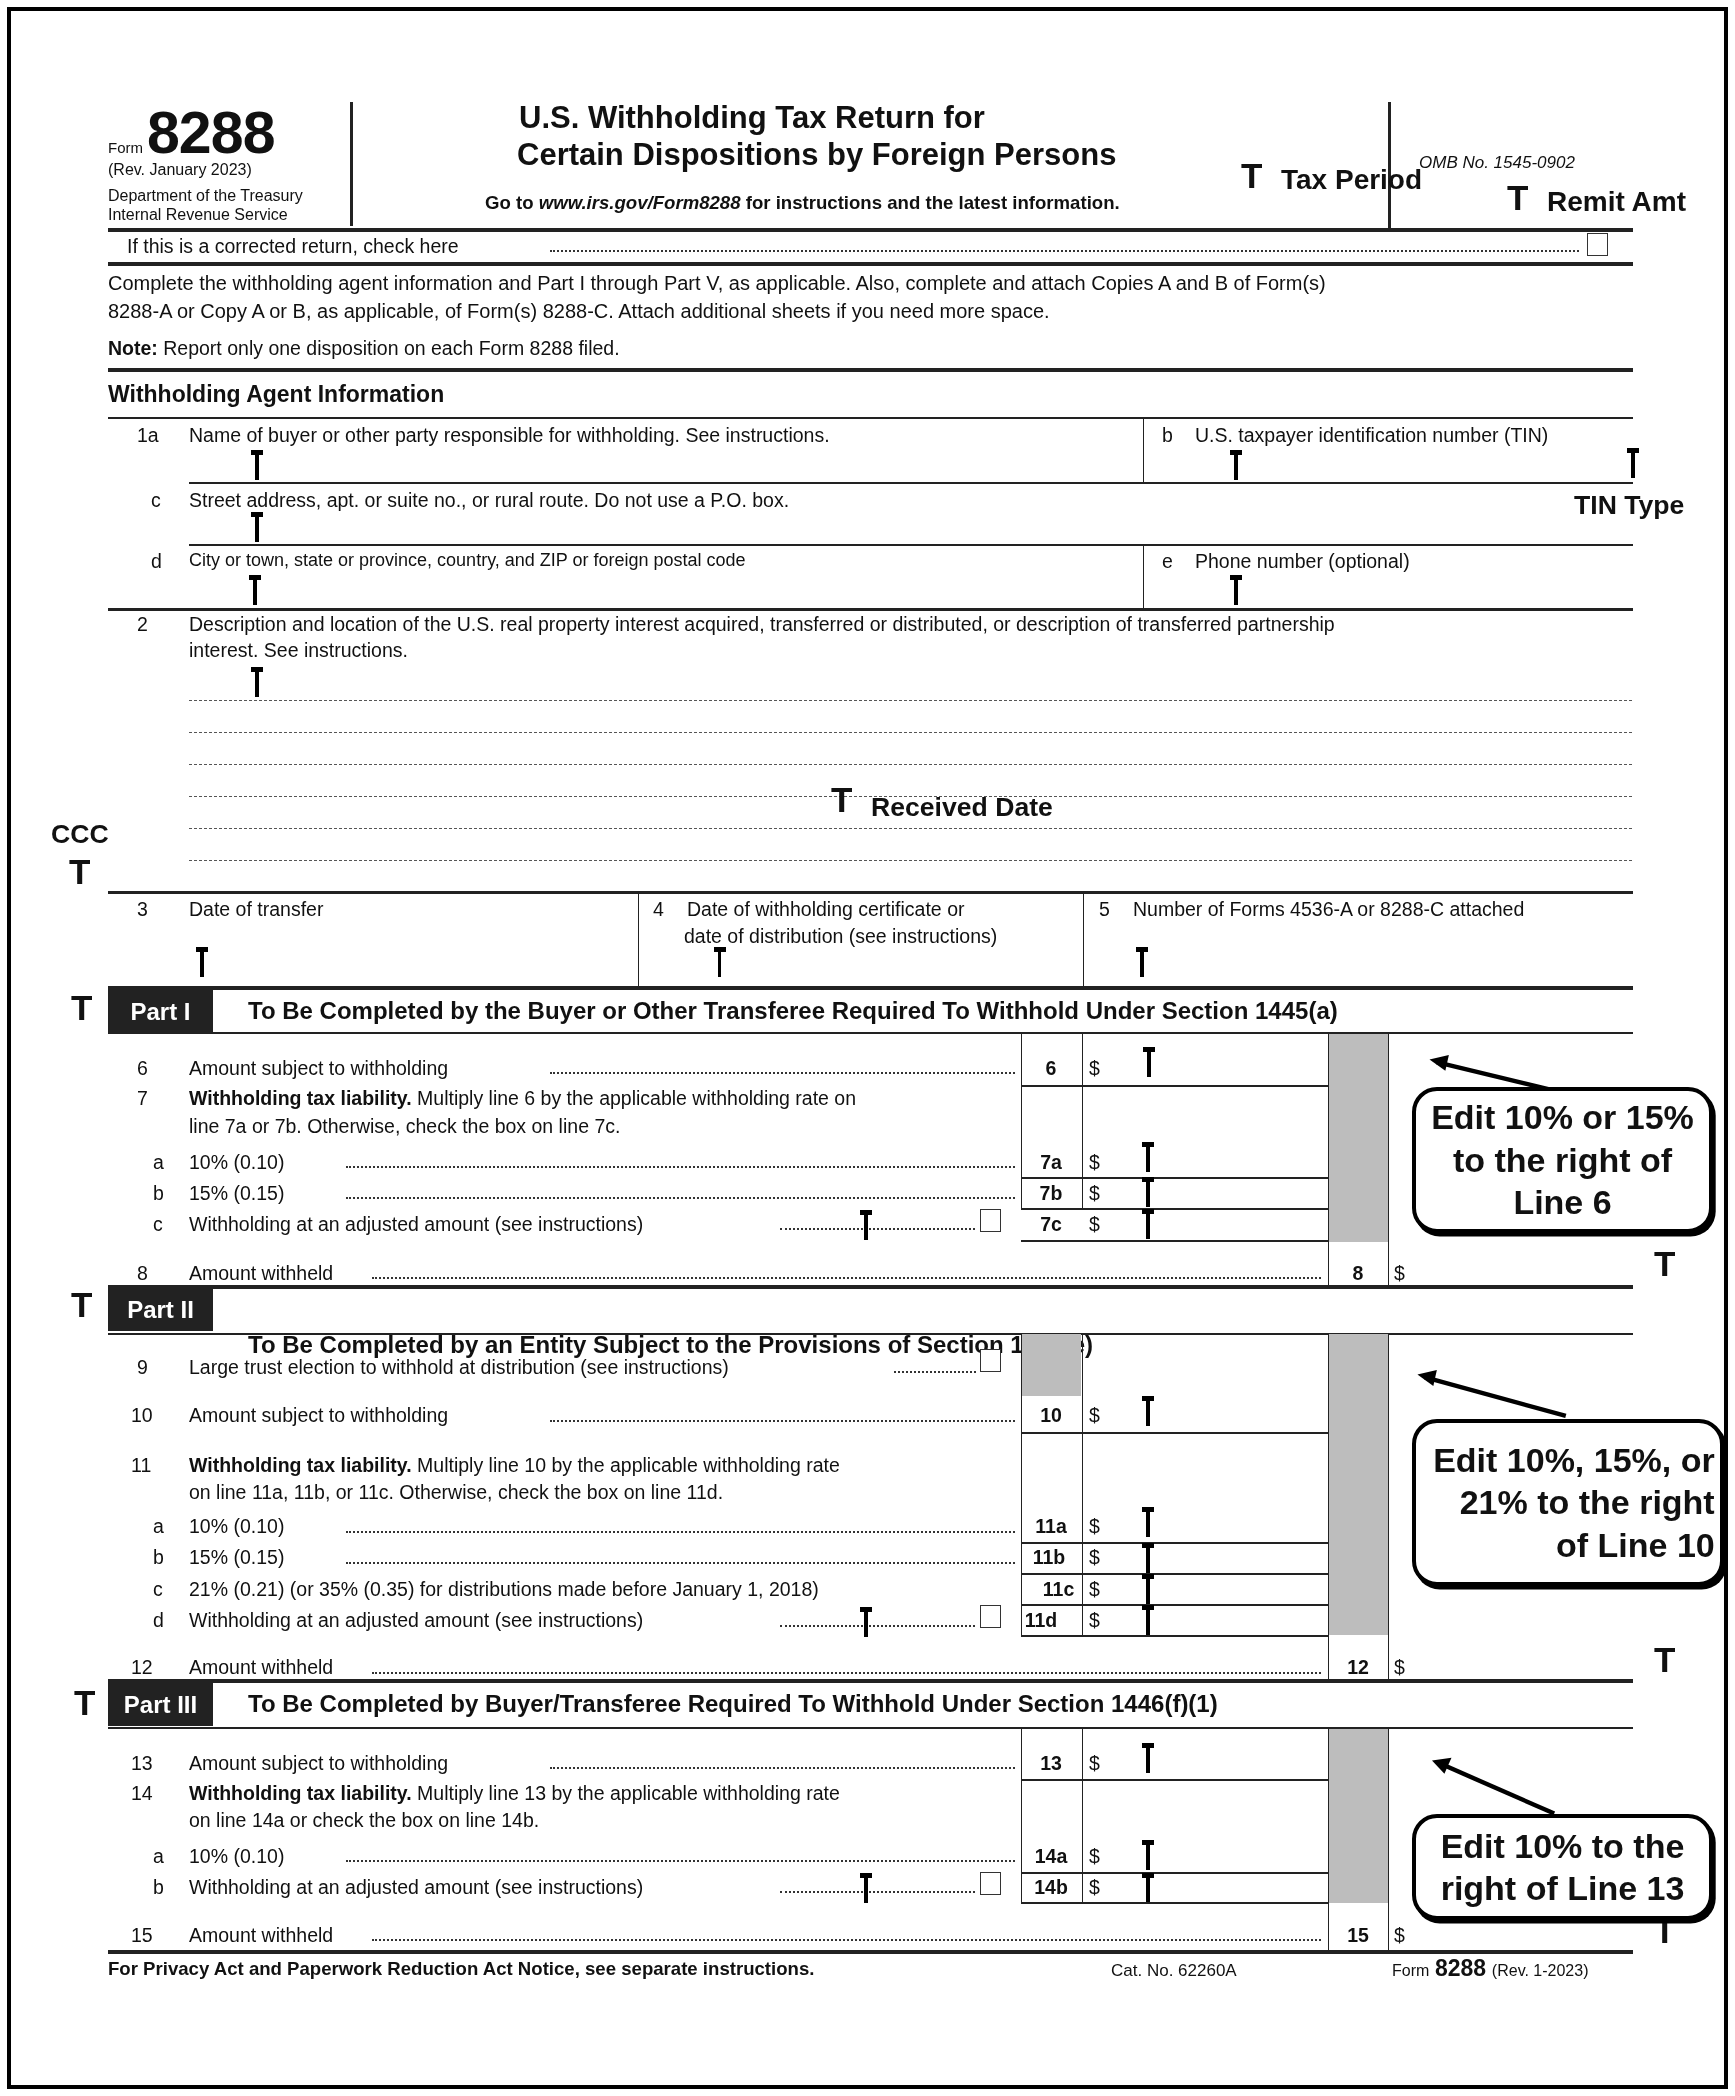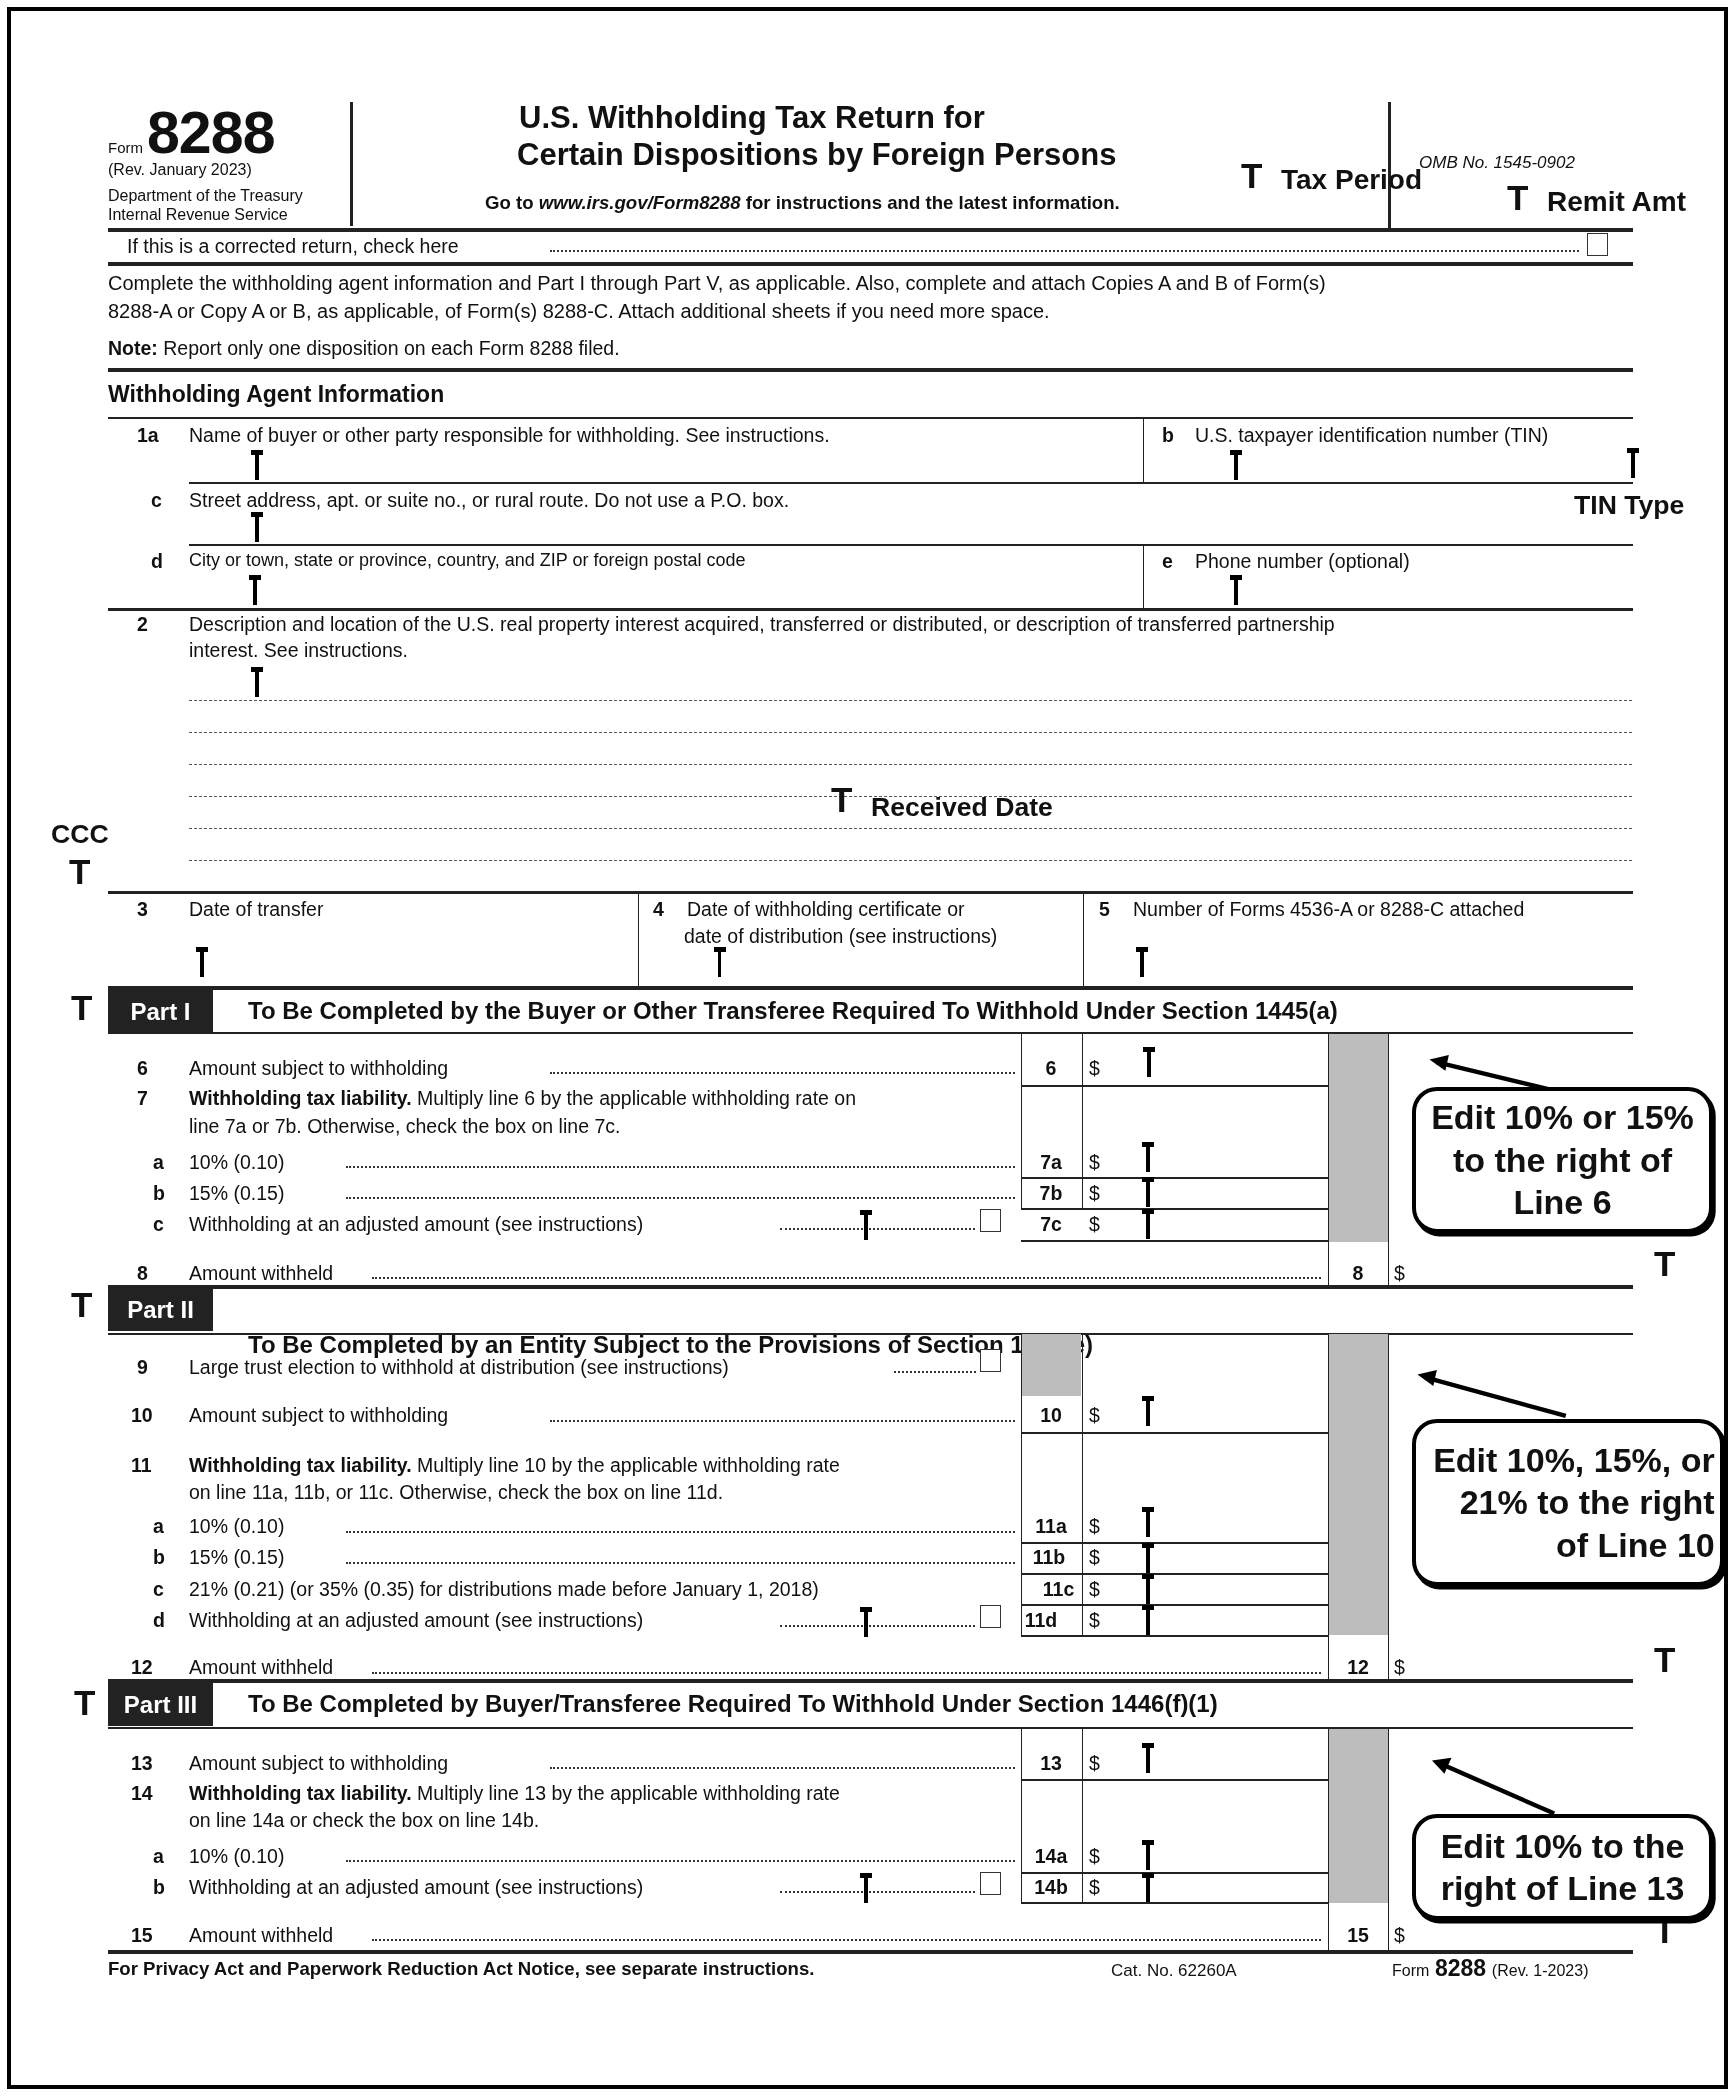--- a/index.html
+++ b/index.html
@@ -4,21 +4,21 @@
 <style>
   * { box-sizing: border-box; margin: 0; padding: 0; }
   html, body { width: 1735px; height: 2096px; background: #fff; }
   body { position: relative; font-family: "Liberation Sans", sans-serif; color: #111; overflow: hidden; }
   .frame { position: absolute; left: 7px; top: 7px; width: 1721px; height: 2082px; border: 4.4px solid #000; }
   .abs { position: absolute; }
   .hline { position: absolute; background: #222; }
   .vline { position: absolute; background: #222; }
   .t { position: absolute; white-space: nowrap; font-size: 20.4px; }
   .b { font-weight: bold; }
-  .num { position: absolute; font-size: 19.5px; font-weight: bold; }
+  .num { position: absolute; font-size: 19.5px; font-weight: normal; }
   .dots { position: absolute; height: 3.5px; border-bottom: 2.7px dotted #333; }
   .dash { position: absolute; height: 0; border-top: 1.3px dashed #555; left: 189px; width: 1443px; }
   
   .tm { position: absolute; width: 12.4px; height: 30px; }
   .tm::before { content: ""; position: absolute; left: 0; top: 0; width: 12.4px; height: 5.3px; background: #000; }
   .tm::after { content: ""; position: absolute; left: 4.4px; top: 0; width: 3.5px; height: 30px; background: #000; }
   .bigT { position: absolute; font-size: 35px; font-weight: bold; line-height: 1; }
   .anno { position: absolute; font-size: 28px; font-weight: bold; white-space: nowrap; }
   .partbar { position: absolute; left: 108px; width: 105px; height: 43px; background: #222; color: #fff; font-size: 24px; font-weight: bold; display: flex; align-items: center; justify-content: center; }
   .parttitle { position: absolute; font-size: 24px; font-weight: bold; white-space: nowrap; }

